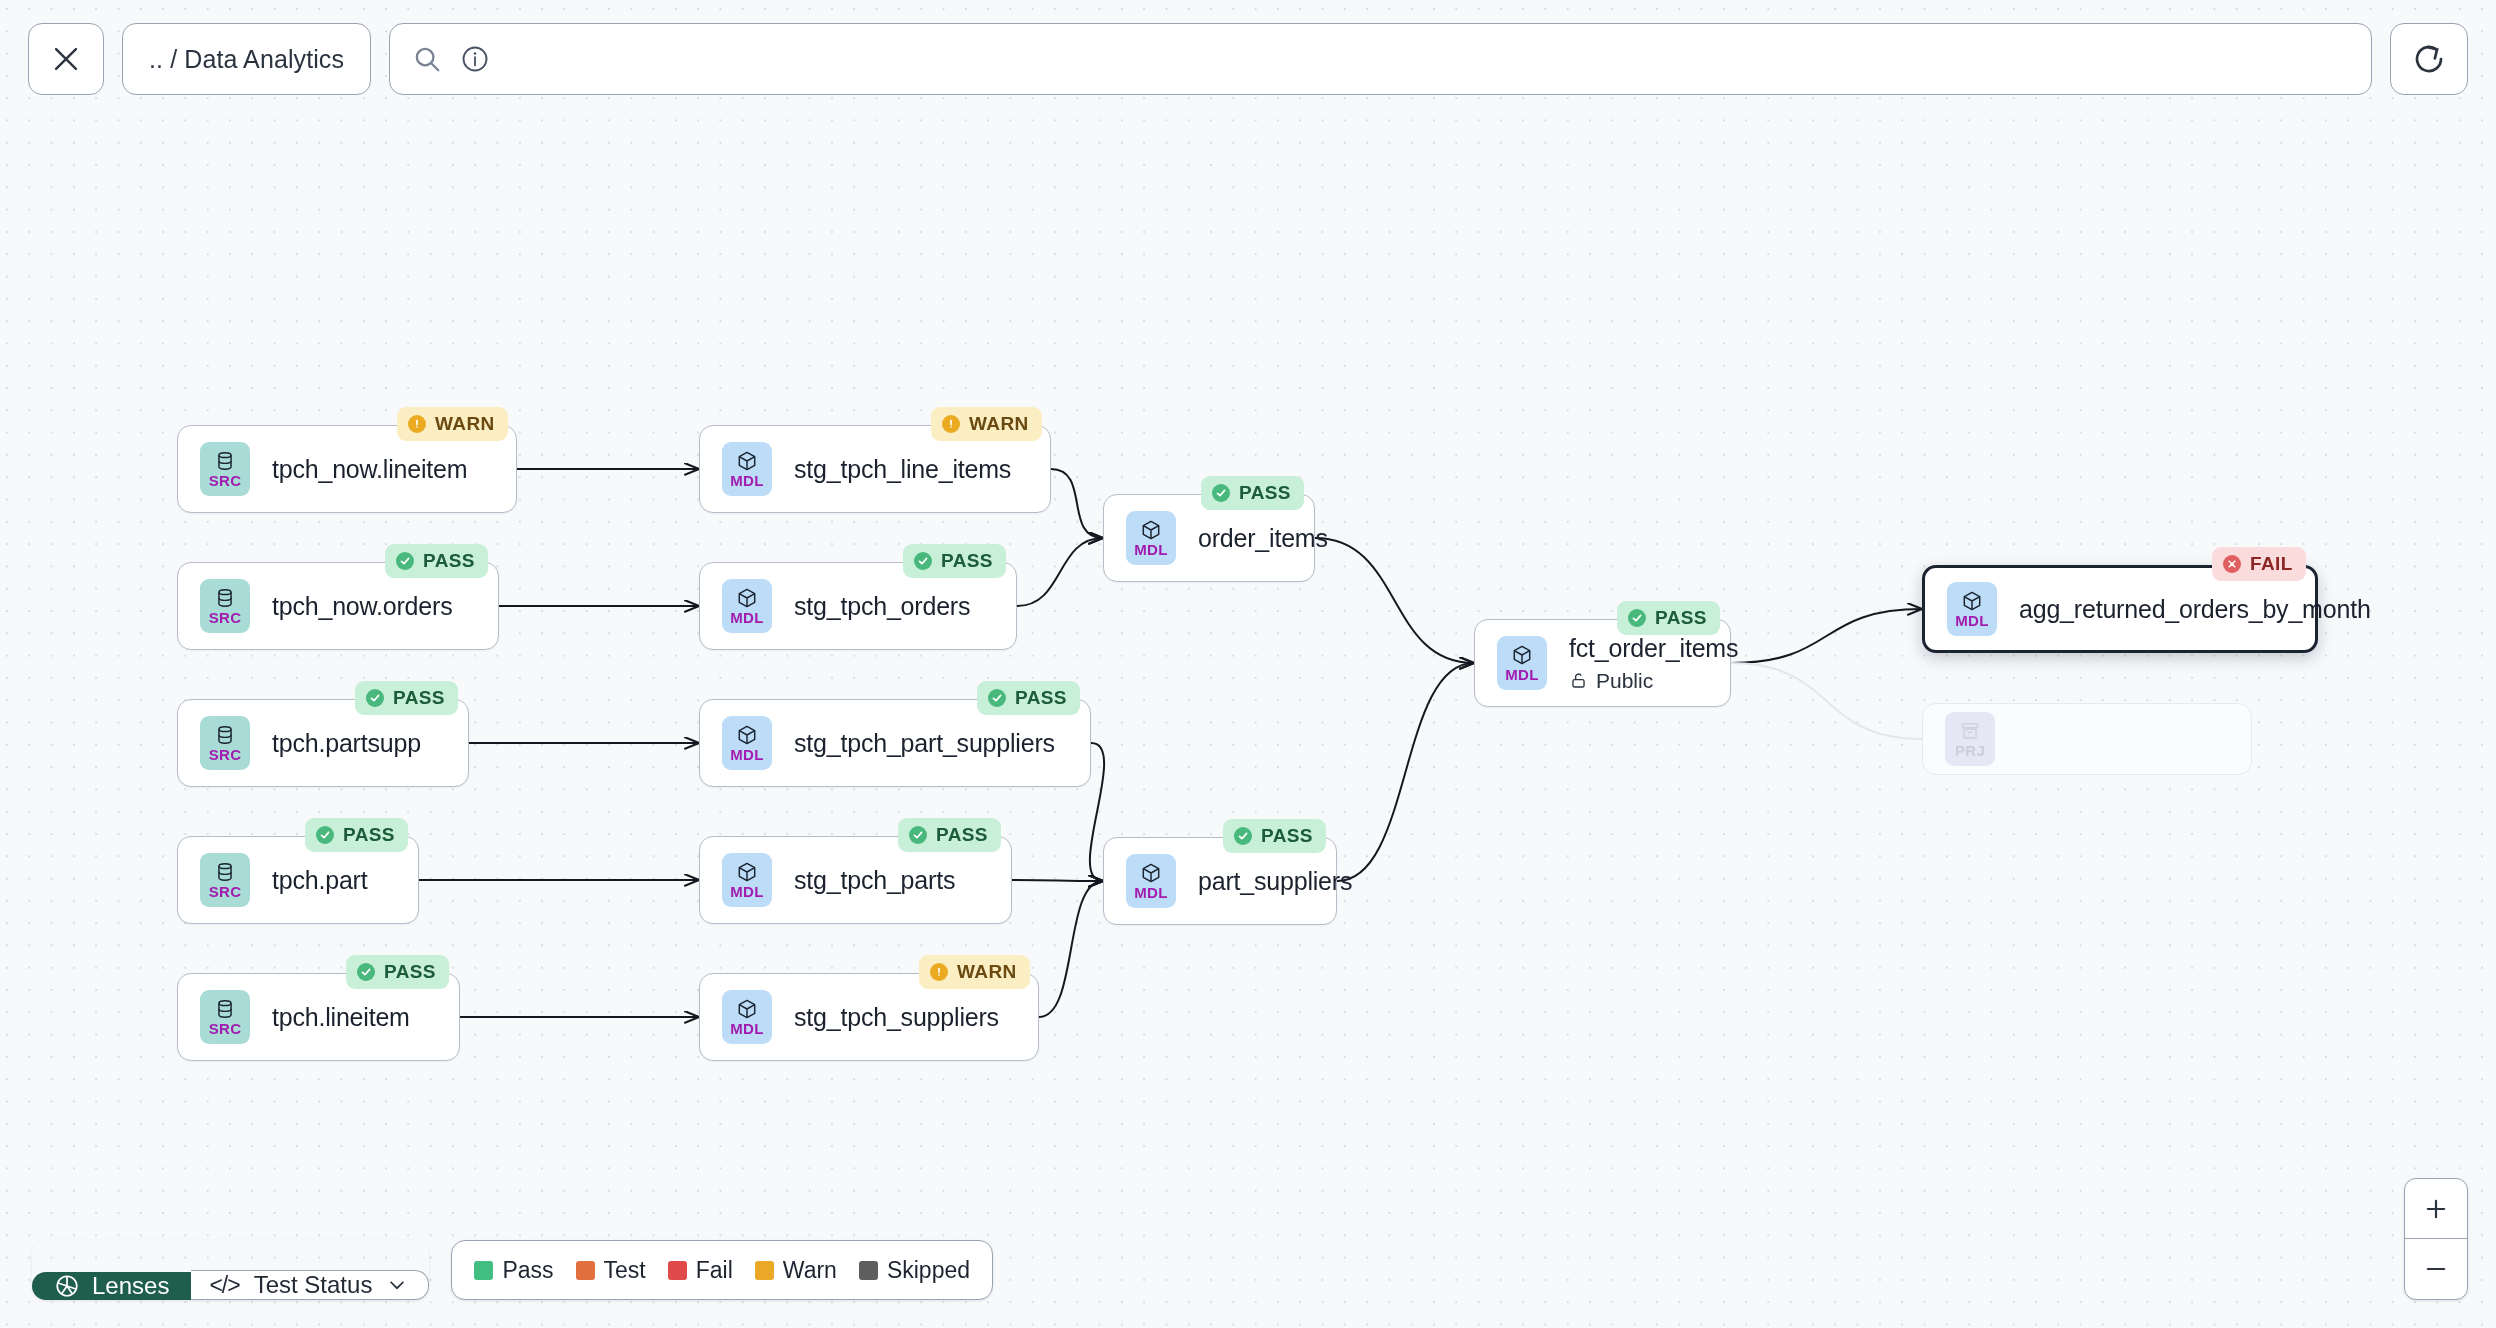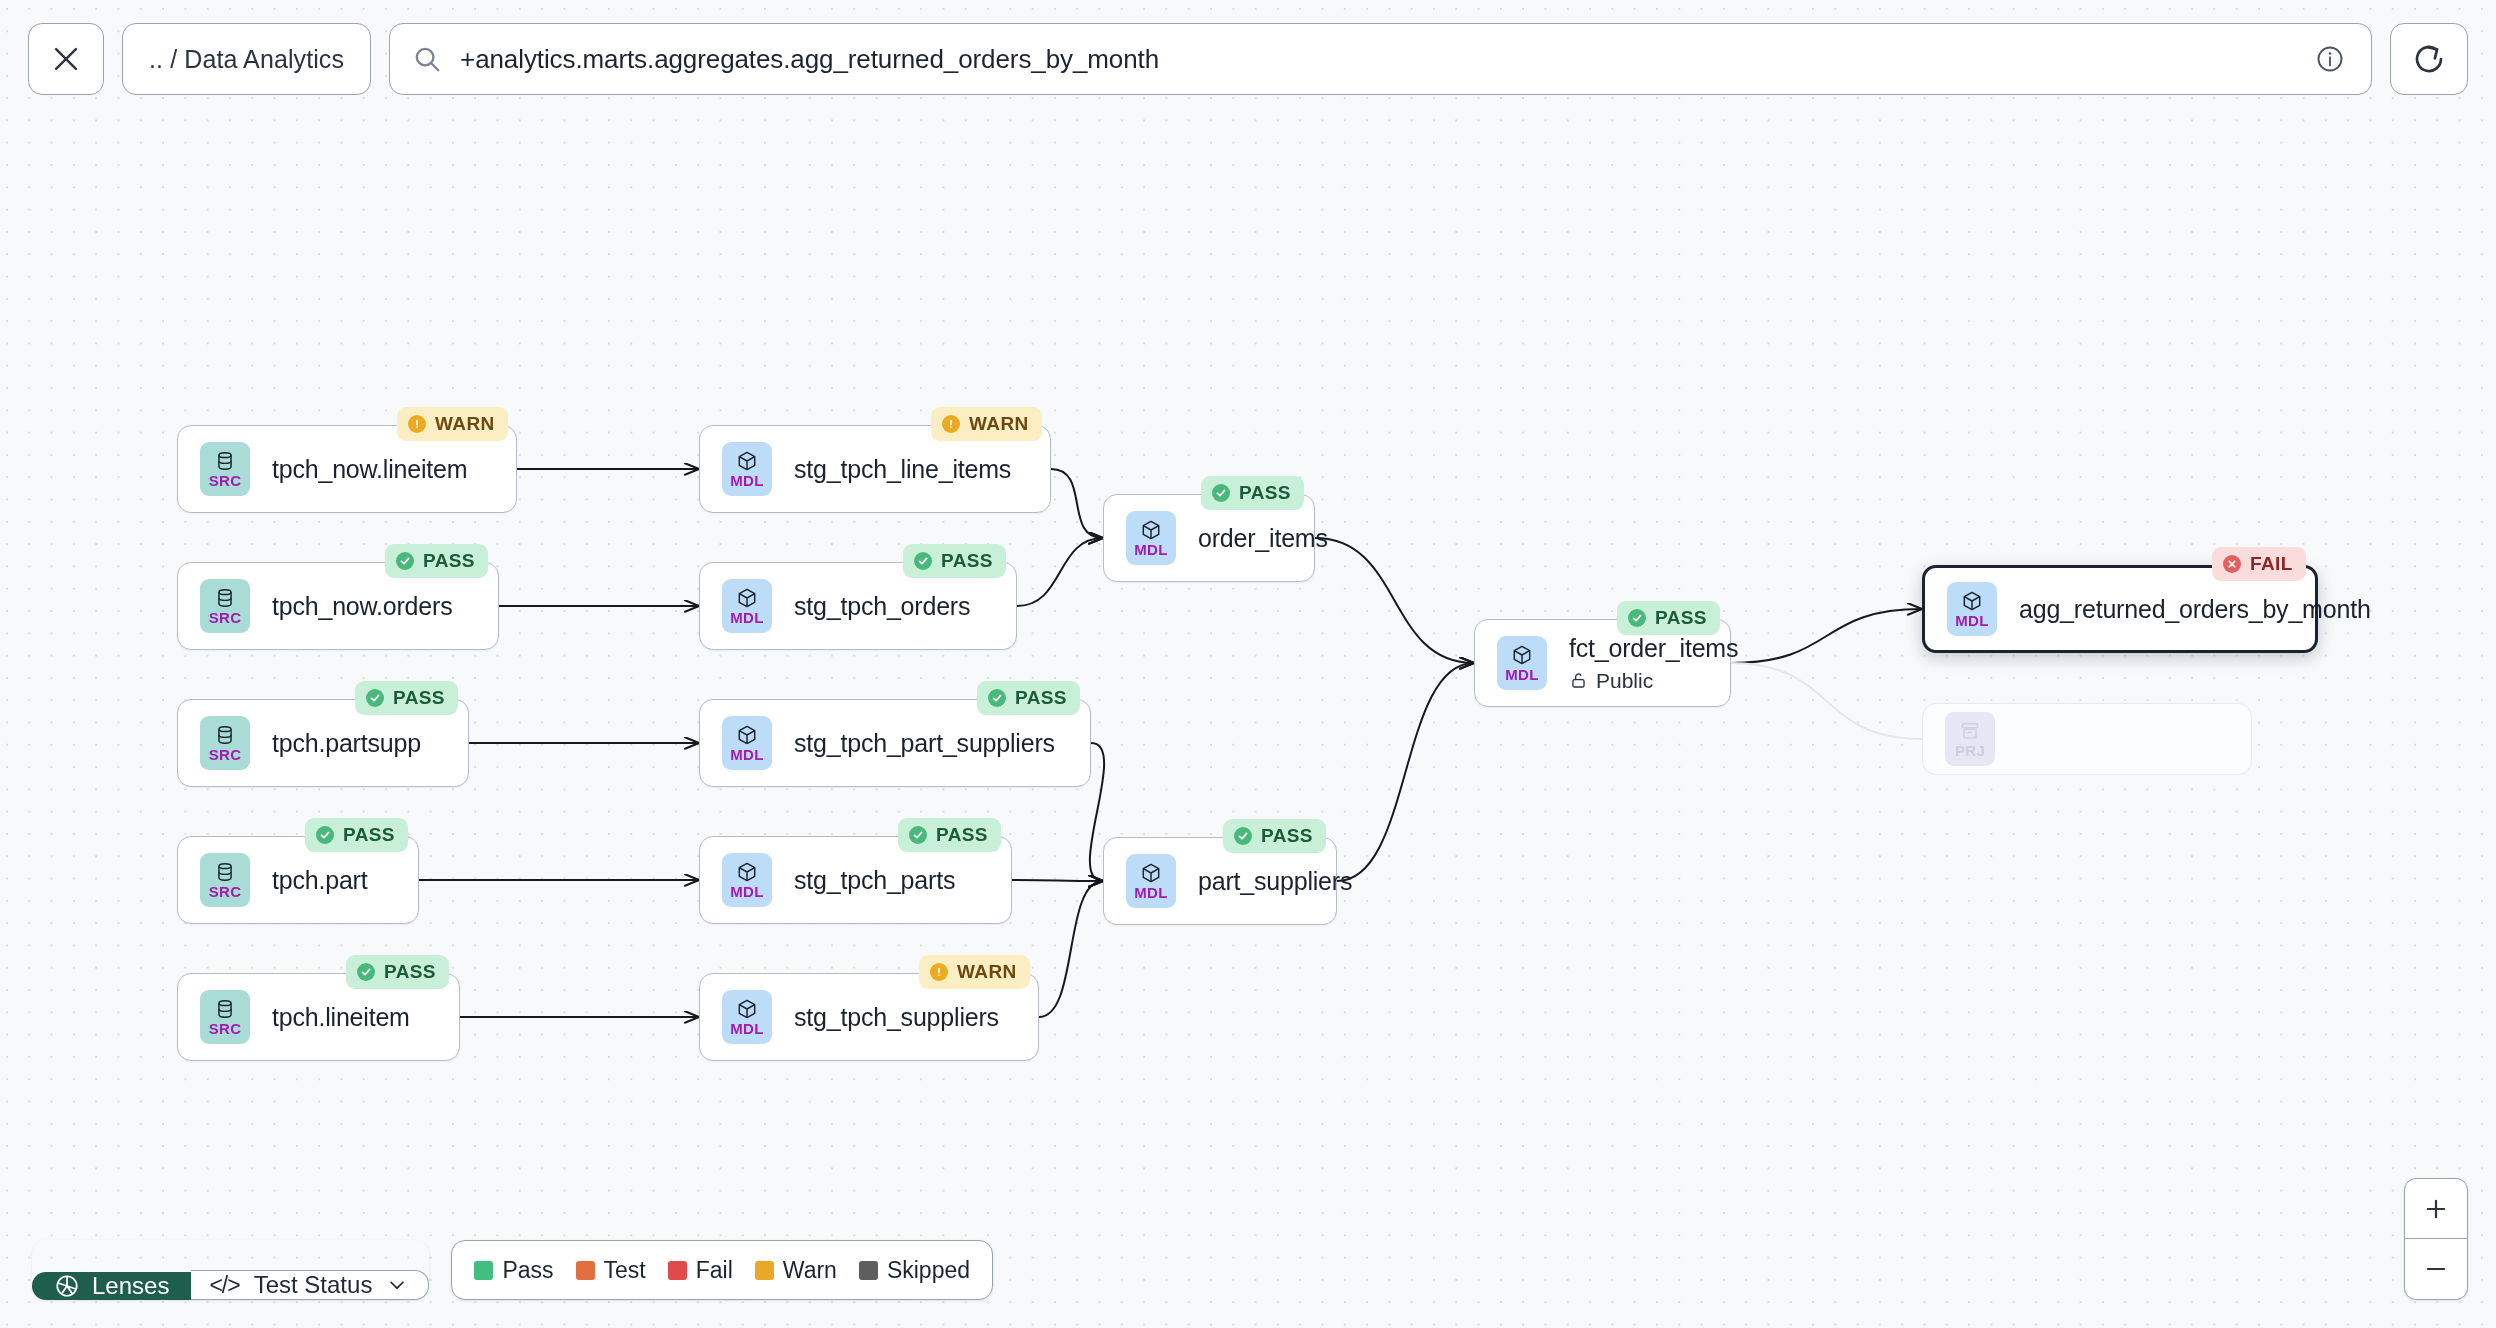--- a/index.html
+++ b/index.html
@@ -228,21 +228,20 @@
 
   <div class="tb-btn" id="breadcrumb-btn">
     <span>.. / Data Analytics</span>
   </div>
 
   <div id="searchbar">
     <svg class="mag" viewBox="0 0 24 24" fill="none" stroke="currentColor" stroke-width="1.9" stroke-linecap="round">
       <circle cx="10.5" cy="10.5" r="6.6"></circle>
         <path d="M15.4 15.4 L21 21"></path>
     </svg>
-    <input id="search-input" type="text" value="+analytics.marts.aggregates.agg_returned_orders_by_month" style="">
     <svg id="info-icon" viewBox="0 0 24 24" fill="none" stroke="currentColor" stroke-width="1.5">
       <circle cx="12" cy="12" r="9.2"></circle>
       <circle cx="12" cy="7.6" r="1.05" fill="currentColor" stroke="none"></circle>
       <path d="M12 10.6 V17" stroke-linecap="round"></path>
     </svg>
   </div>
 
   <div class="tb-btn" id="refresh-btn">
     <svg viewBox="0 0 24 24" fill="none" stroke="currentColor" stroke-width="1.8" stroke-linecap="round">
       <path d="M20 12 a8 8 0 1 1 -3.2 -6.4"></path>

